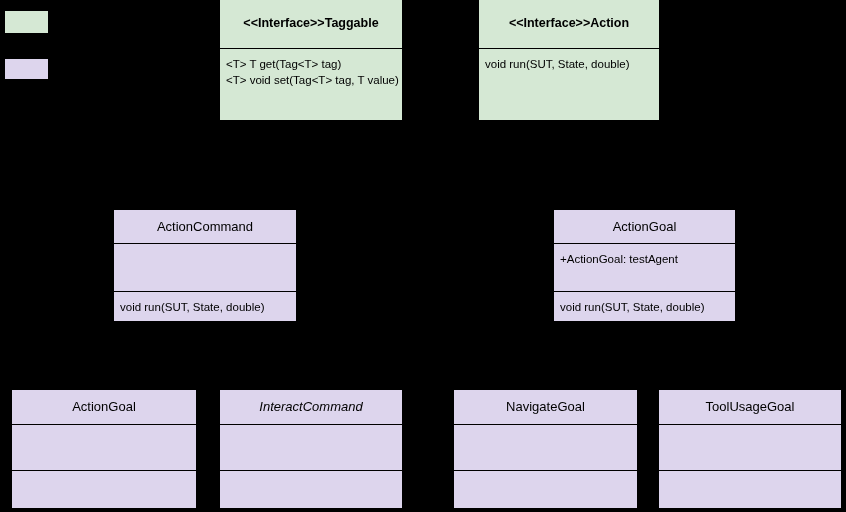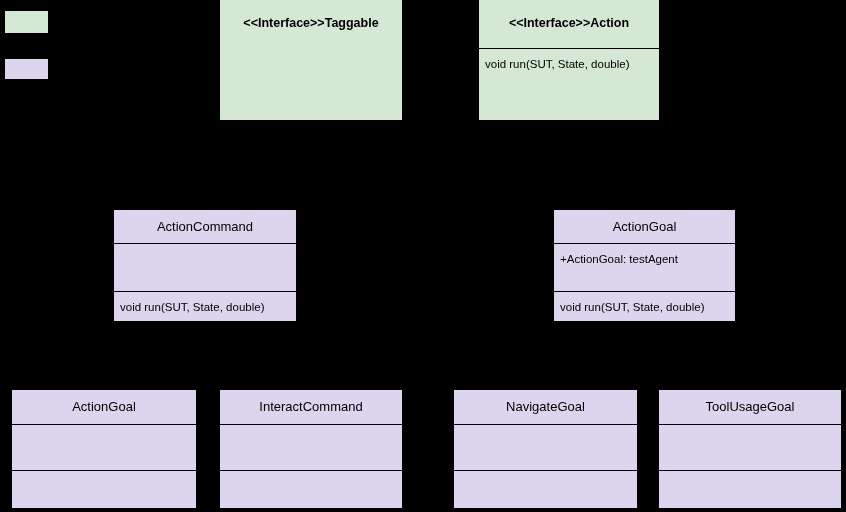--- a/index.html
+++ b/index.html
@@ -73,20 +73,24 @@
 <div id="canvas">
 
   <div class="legend-swatch" style="left:4px; top:10px; width:45px; height:24px; background:#d5e8d4;"></div>
   <div class="legend-swatch" style="left:4px; top:58px; width:45px; height:22px; background:#ddd5ed;"></div>
 
   <div class="uml-class green" style="left:219px; top:-2px; width:184px; height:123px;">
     <div class="compartment header" style="height:49px;">
       <span class="stereotype">&lt;&lt;Interface&gt;&gt;</span>
       <span class="classname">Taggable</span>
     </div>
+    <div class="compartment body" style="flex:1;">
+      <div class="line">&lt;T&gt; T get(Tag&lt;T&gt; tag)</div>
+      <div class="line">&lt;T&gt; void set(Tag&lt;T&gt; tag, T value)</div>
+    </div>
   </div>
 
   <div class="uml-class green" style="left:478px; top:-2px; width:182px; height:123px;">
     <div class="compartment header" style="height:49px;">
       <span class="stereotype">&lt;&lt;Interface&gt;&gt;</span>
       <span class="classname">Action</span>
     </div>
     <div class="compartment body" style="flex:1;">
       <div class="line">void run(SUT, State, double)</div>
     </div>
@@ -116,21 +120,21 @@
 
   <div class="uml-class purple" style="left:11px; top:389px; width:186px; height:120px;">
     <div class="compartment header plain" style="height:34px;">
       <span class="classname">ActionGoal</span>
     </div>
     <div class="compartment body" style="height:46px;"></div>
     <div class="compartment body" style="flex:1;"></div>
   </div>
 
   <div class="uml-class purple" style="left:219px; top:389px; width:184px; height:120px;">
-    <div class="compartment header plain" style="height:34px;">
+    <div class="compartment header plain" style="height:34px;font-style:italic;">
       <span class="classname">InteractCommand</span>
     </div>
     <div class="compartment body" style="height:46px;"></div>
     <div class="compartment body" style="flex:1;"></div>
   </div>
 
   <div class="uml-class purple" style="left:453px; top:389px; width:185px; height:120px;">
     <div class="compartment header plain" style="height:34px;">
       <span class="classname">NavigateGoal</span>
     </div>

